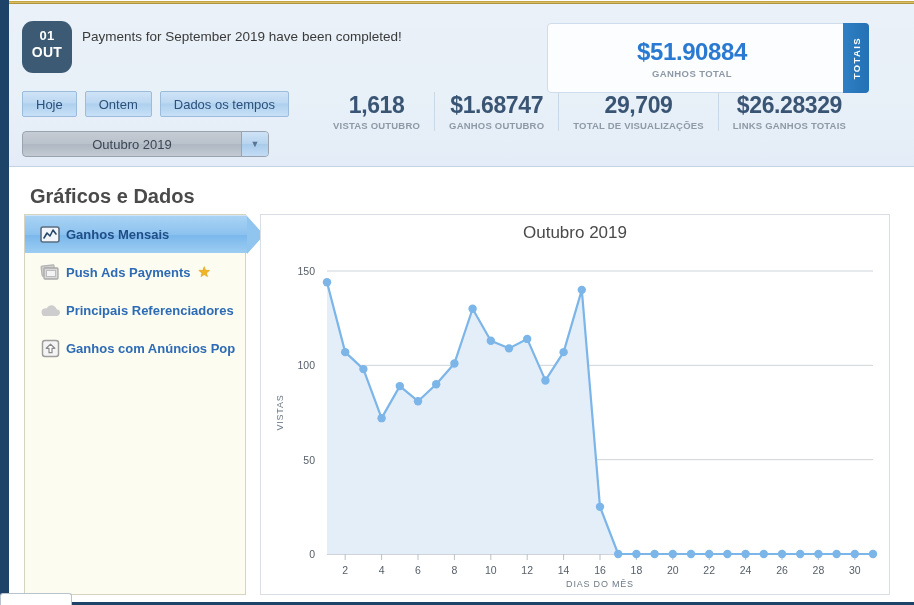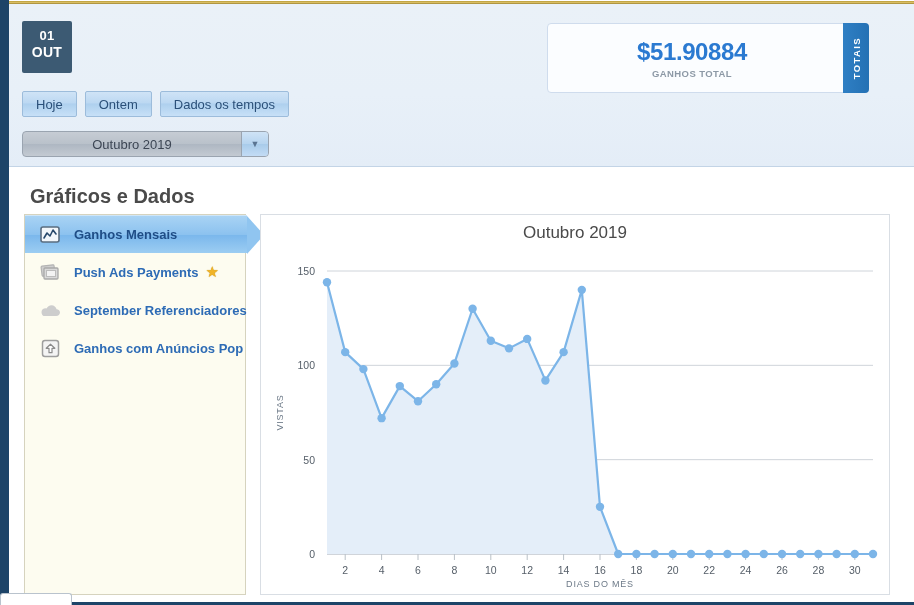--- a/index.html
+++ b/index.html
@@ -36,21 +36,21 @@
     left: 9px; top: 4px; right: 0; height: 163px;
     background: linear-gradient(to bottom, #eaf1f8 0%, #e8f0f8 55%, #e4edf7 100%);
     border-bottom: 1px solid #c3d4e6;
     box-sizing: border-box;
   }
   .date-badge {
     position: absolute;
     left: 13px; top: 17px;
     width: 50px; height: 52px;
     background: #3c5a73;
-    border-radius: 2px;
+    border-radius: 11px;
     color: #ffffff;
     text-align: center;
     box-sizing: border-box;
     padding-top: 7px;
   }
   .date-badge .d-day {
     font-size: 13px; font-weight: bold; line-height: 15px;
     letter-spacing: .3px;
   }
   .date-badge .d-mon {
@@ -213,21 +213,21 @@
     display: flex;
     align-items: center;
     padding-left: 14px;
     cursor: pointer;
     box-sizing: border-box;
   }
   .menu-item .mi-label {
     font-size: 13px;
     color: #2d6bb5;
     font-weight: bold;
-    margin-left: 13px;
+    margin-left: 5px;
     white-space: nowrap;
     text-align: center;
   }
   .menu-item.active {
     background: linear-gradient(to bottom, #a9d3f4 0%, #8cc2ef 50%, #7ab7ec 51%, #9ccdf2 100%);
     border-top: 1px solid #cfe6f8;
     width: 222px;
   }
   .menu-item.active .mi-label { color: #1f4d86; }
   .menu-item.active::after {
@@ -303,32 +303,51 @@
   <div class="left-rail"></div>
   <div class="gold-rule"></div>
 
   <div class="header">
 
     <div class="date-badge">
       <div class="d-day">01</div>
       <div class="d-mon">OUT</div>
     </div>
 
+    <div class="notice">Payments for September 2019 have been completed!</div>
 
     <div class="range-row">
       <div class="btn">Hoje</div>
       <div class="btn">Ontem</div>
       <div class="btn">Dados os tempos</div>
     </div>
 
     <div class="month-select">
       <div class="ms-label">Outubro 2019</div>
       <div class="ms-arrow">▼</div>
     </div>
 
+    <div class="stats">
+      <div class="stat">
+        <div class="s-val">1,618</div>
+        <div class="s-lab">VISTAS OUTUBRO</div>
+      </div>
+      <div class="stat">
+        <div class="s-val">$1.68747</div>
+        <div class="s-lab">GANHOS OUTUBRO</div>
+      </div>
+      <div class="stat">
+        <div class="s-val">29,709</div>
+        <div class="s-lab">TOTAL DE VISUALIZAÇÕES</div>
+      </div>
+      <div class="stat">
+        <div class="s-val">$26.28329</div>
+        <div class="s-lab">LINKS GANHOS TOTAIS</div>
+      </div>
+    </div>
 
     <div class="totals-card">
       <div class="totals-inner">
         <div class="totals-val">$51.90884</div>
         <div class="totals-lab">GANHOS TOTAL</div>
       </div>
       <div class="totals-tab">
         <span>TOTAIS</span>
       </div>
     </div>
@@ -360,21 +379,21 @@
       <span class="star">★</span>
     </div>
 
 
     <div class="menu-item">
       <span class="mi-icon">
         <svg width="22" height="15" viewBox="0 0 22 15">
           <path d="M5 13h12.2c2.1 0 3.8-1.5 3.8-3.4 0-1.8-1.5-3.3-3.4-3.4-.5-2.3-2.6-4-5.1-4-2.2 0-4.1 1.3-4.9 3.2-.3-.1-.6-.1-.9-.1C4.2 5.3 2.5 6.9 2.5 9 2.5 11.1 3.6 13 5 13z" fill="#cdcdcd"></path>
         </svg>
       </span>
-      <span class="mi-label">September Referenciadores</span>
+      <span class="mi-label">Principais Referenciadores</span>
     </div>
 
     <div class="menu-item">
       <span class="mi-icon">
         <svg width="19" height="19" viewBox="0 0 19 19">
           <rect x="1.5" y="1.5" width="16" height="16" rx="2.5" fill="#f4f4f4" stroke="#9e9e9e" stroke-width="1.5"></rect>
           <path d="M9.5 5.2l4.3 4.1H11v4.4H8v-4.4H5.2z" fill="#ffffff" stroke="#8b8b8b" stroke-width="1.2" stroke-linejoin="round"></path>
         </svg>
       </span>
       <span class="mi-label">Ganhos com Anúncios Pop</span>

